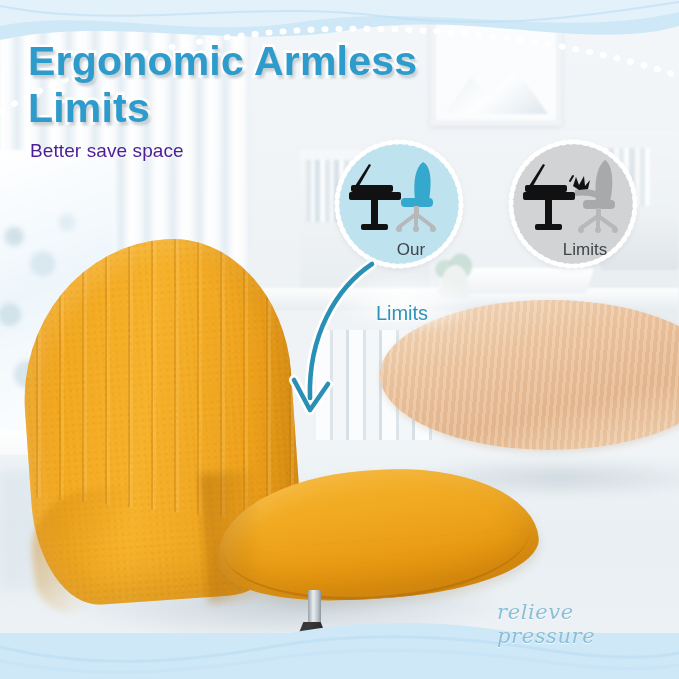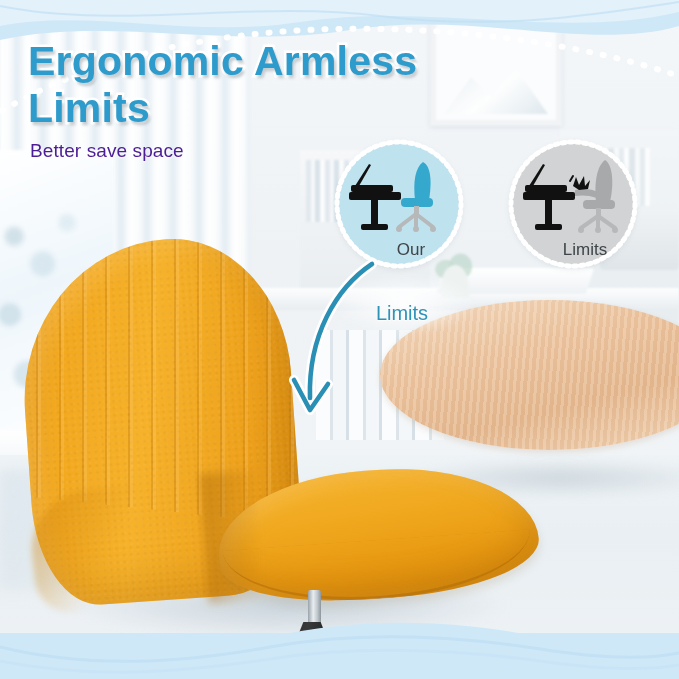--- a/index.html
+++ b/index.html
@@ -447,14 +447,15 @@
     <span>Limits</span>
   </div>
 
   <svg class="wave-bot" viewBox="0 0 679 62" preserveAspectRatio="none">
     <rect x="0" y="16" width="679" height="46" fill="#cfe8f7"></rect>
     <path d="M0,16 C90,40 180,40 270,20 C360,0 450,2 540,20 C610,34 650,34 679,26 L679,16 Z" fill="#cfe8f7"></path>
     <path d="M0,30 C90,52 180,46 270,30 C360,14 450,18 540,32 C610,43 650,42 679,36" fill="none" stroke="#bfdff3" stroke-width="3" opacity=".8"></path>
     <path d="M0,44 C90,62 180,56 270,42 C360,28 450,32 540,44 C610,54 650,53 679,48" fill="none" stroke="#c6e3f5" stroke-width="3" opacity=".7"></path>
   </svg>
 
+  <div class="script-tag">relieve pressure</div>
 
 </div>
 
 </body></html>

